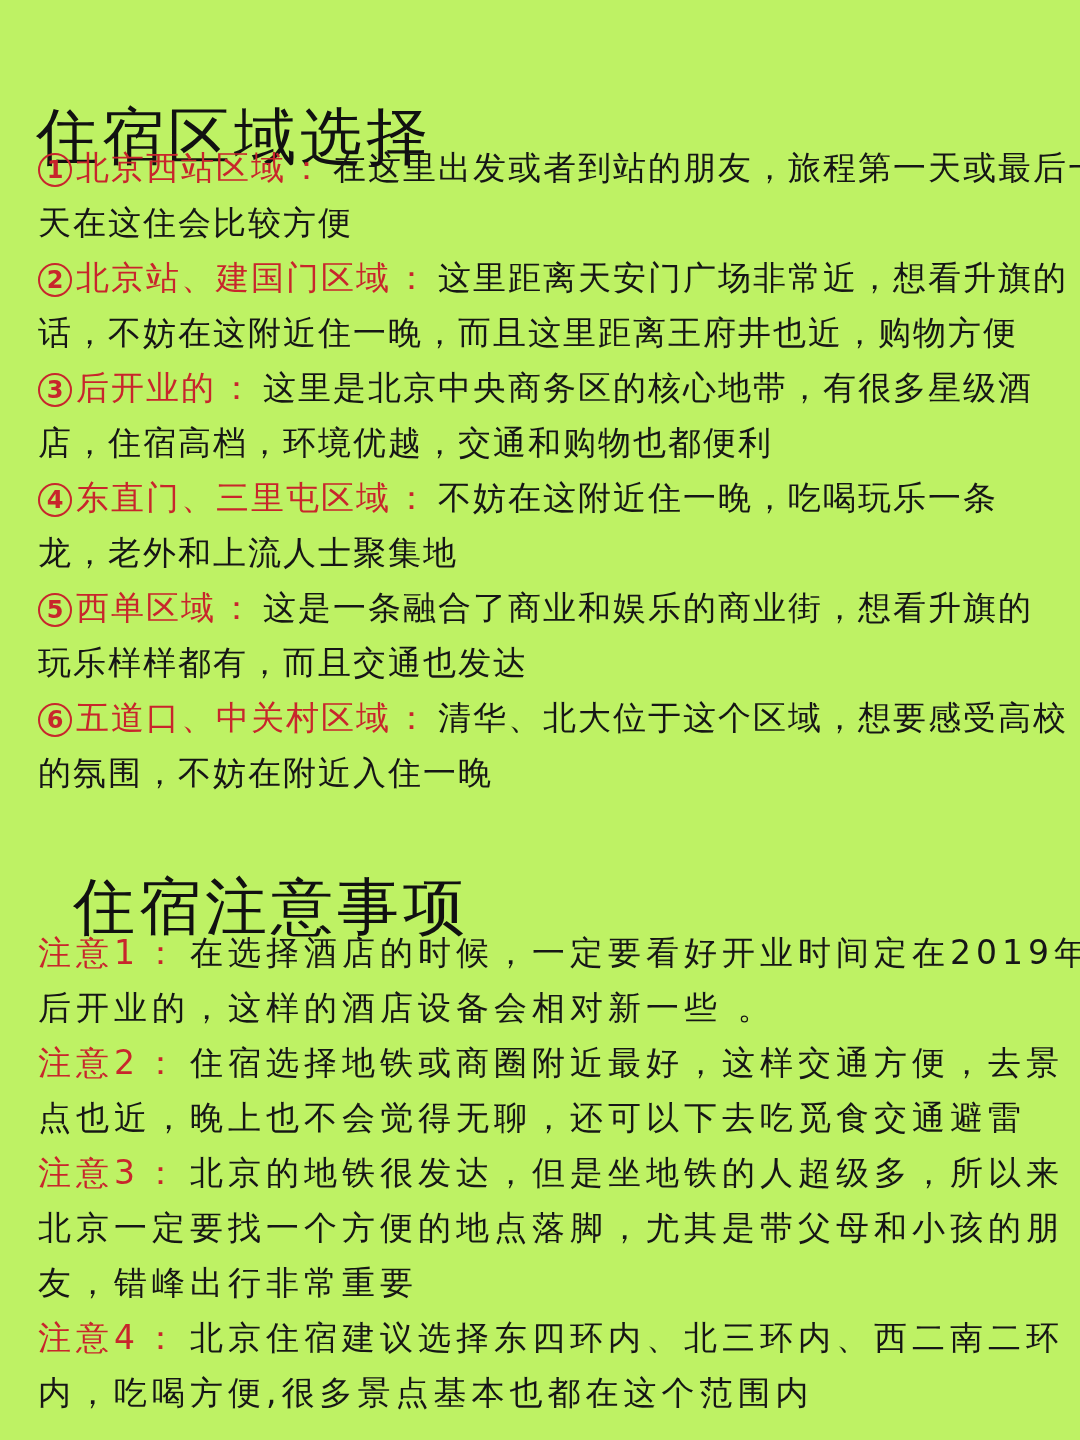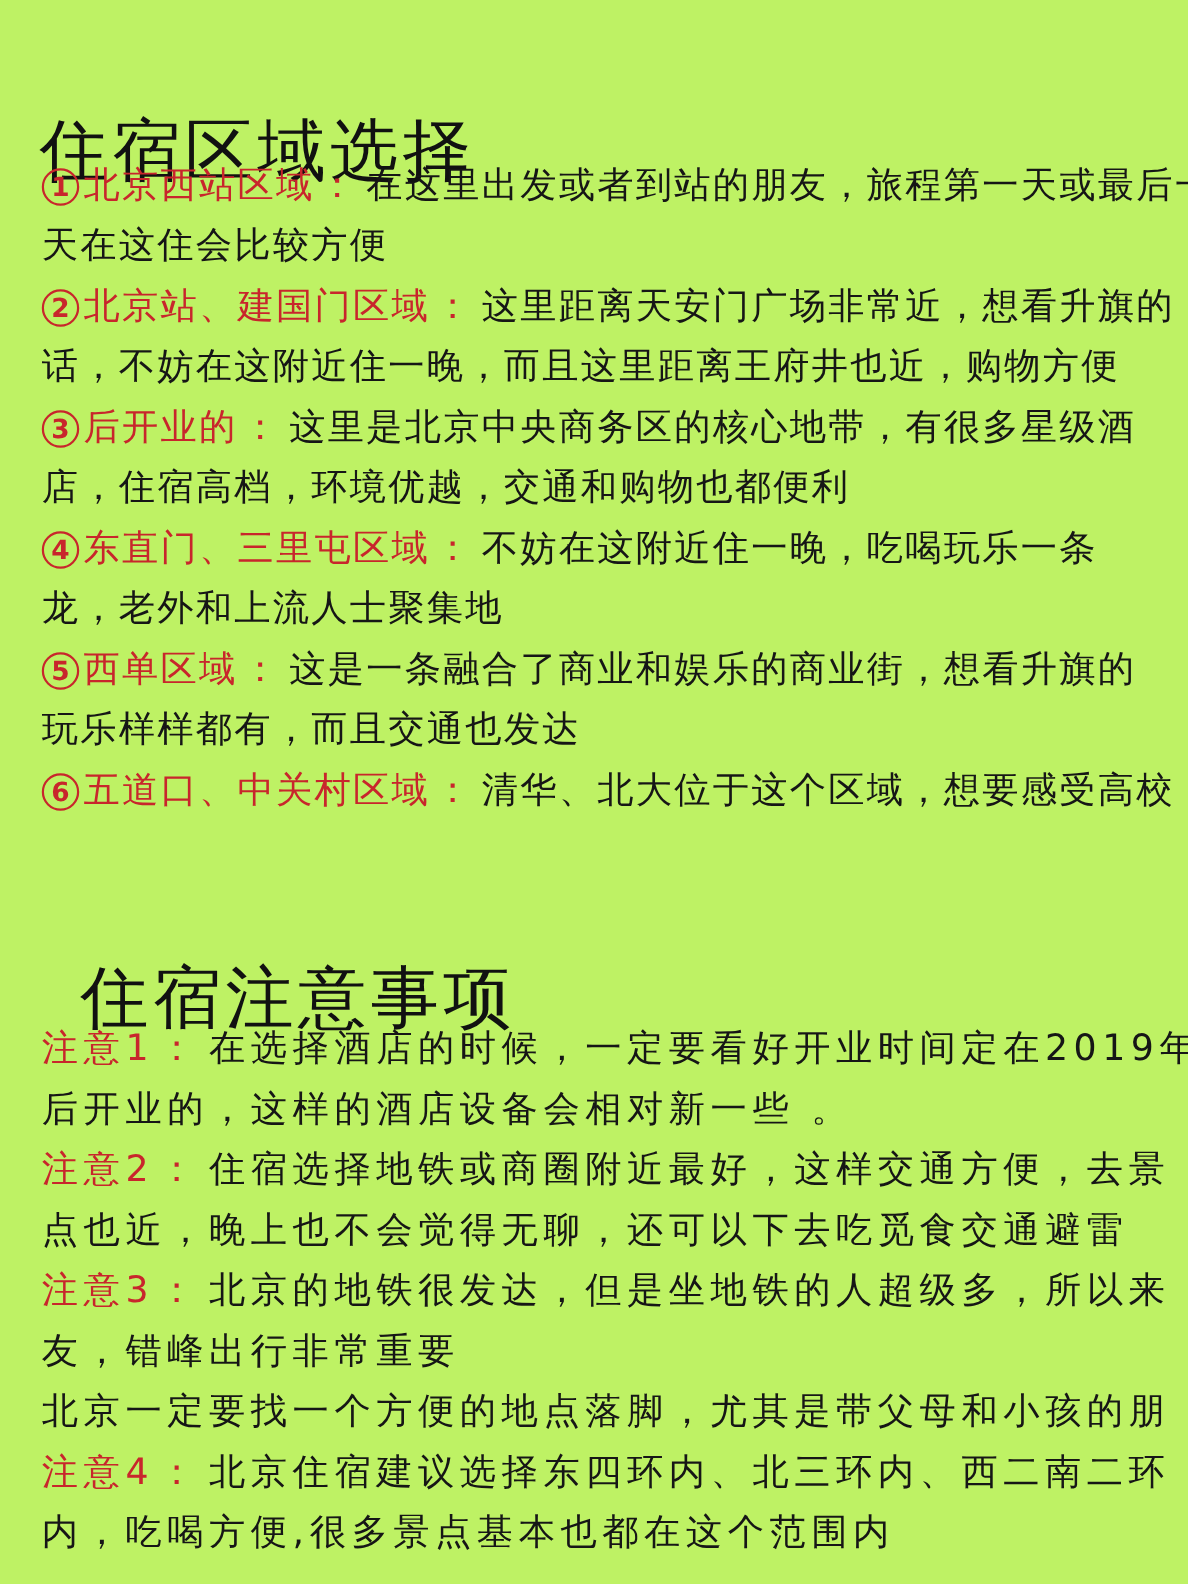--- a/index.html
+++ b/index.html
@@ -120,20 +120,21 @@
       <div class="line">
         <span class="num-badge">5</span><span class="label">西单区域</span><span class="label-colon">：</span><span>这是一条融合了商业和娱乐的商业街，想看升旗的</span>
       </div>
       <div class="line">玩乐样样都有，而且交通也发达</div>
     </li>
 
     <li>
       <div class="line">
         <span class="num-badge">6</span><span class="label">五道口、中关村区域</span><span class="label-colon">：</span><span>清华、北大位于这个区域，想要感受高校</span>
       </div>
+      <div class="line">的氛围，不妨在附近入住一晚</div>
     </li>
   </ul>
 
   <h1 class="section-title title-2">住宿注意事项</h1>
 
   <ul class="list list-2">
 
     <li>
       <div class="line spaced">
         <span class="label">注意1</span><span class="label-colon">：</span><span>在选择酒店的时候，一定要看好开业时间定在2019年之</span>
@@ -145,22 +146,22 @@
       <div class="line spaced">
         <span class="label">注意2</span><span class="label-colon">：</span><span>住宿选择地铁或商圈附近最好，这样交通方便，去景</span>
       </div>
       <div class="line spaced">点也近，晚上也不会觉得无聊，还可以下去吃觅食交通避雷</div>
     </li>
 
     <li>
       <div class="line spaced">
         <span class="label">注意3</span><span class="label-colon">：</span><span>北京的地铁很发达，但是坐地铁的人超级多，所以来</span>
       </div>
+      <div class="line spaced">北京一定要找一个方便的地点落脚，尤其是带父母和小孩的朋</div>
       <div class="line spaced">友，错峰出行非常重要</div>
-      <div class="line spaced">北京一定要找一个方便的地点落脚，尤其是带父母和小孩的朋</div>
     </li>
 
     <li>
       <div class="line spaced">
         <span class="label">注意4</span><span class="label-colon">：</span><span>北京住宿建议选择东四环内、北三环内、西二南二环</span>
       </div>
       <div class="line spaced">内，吃喝方便,很多景点基本也都在这个范围内</div>
     </li>
   </ul>
 

